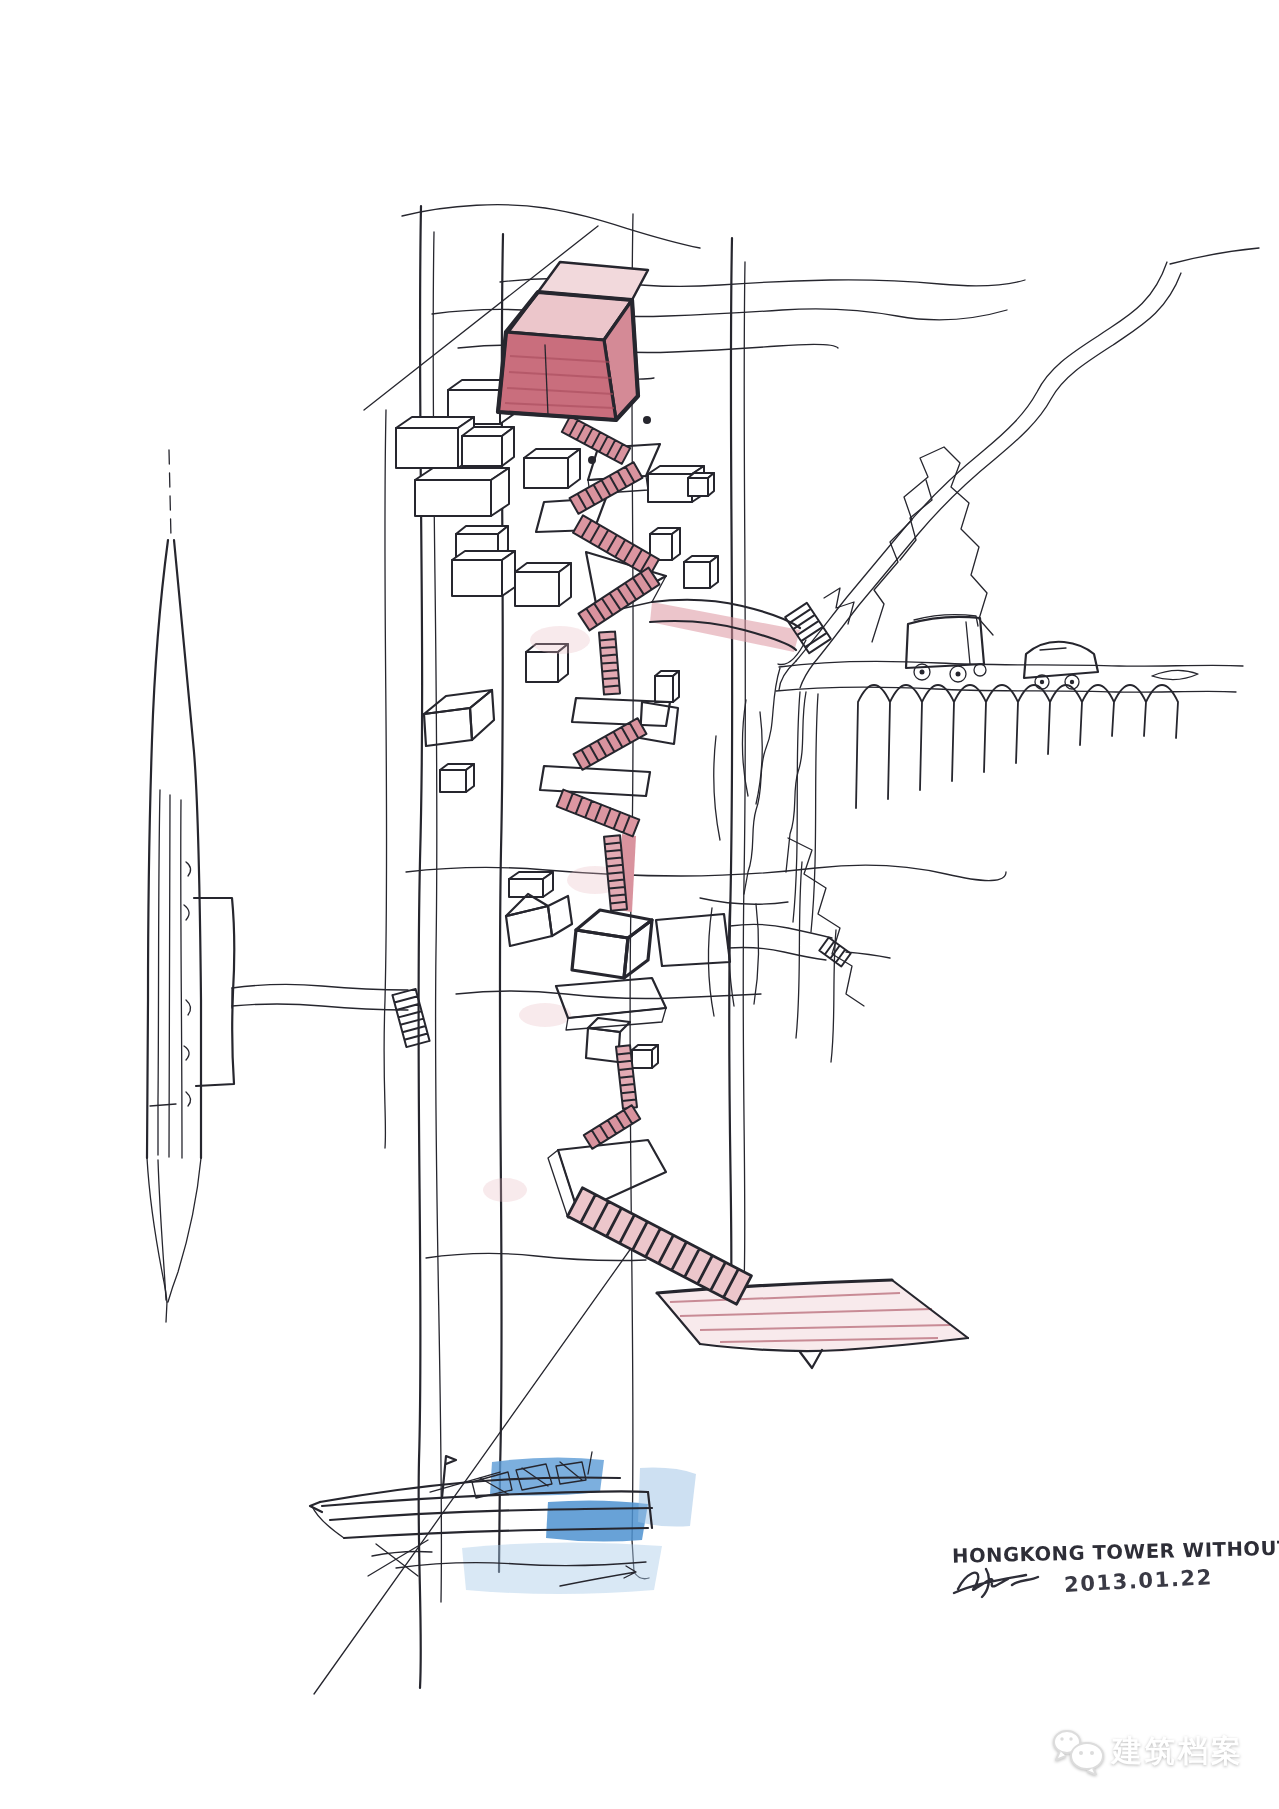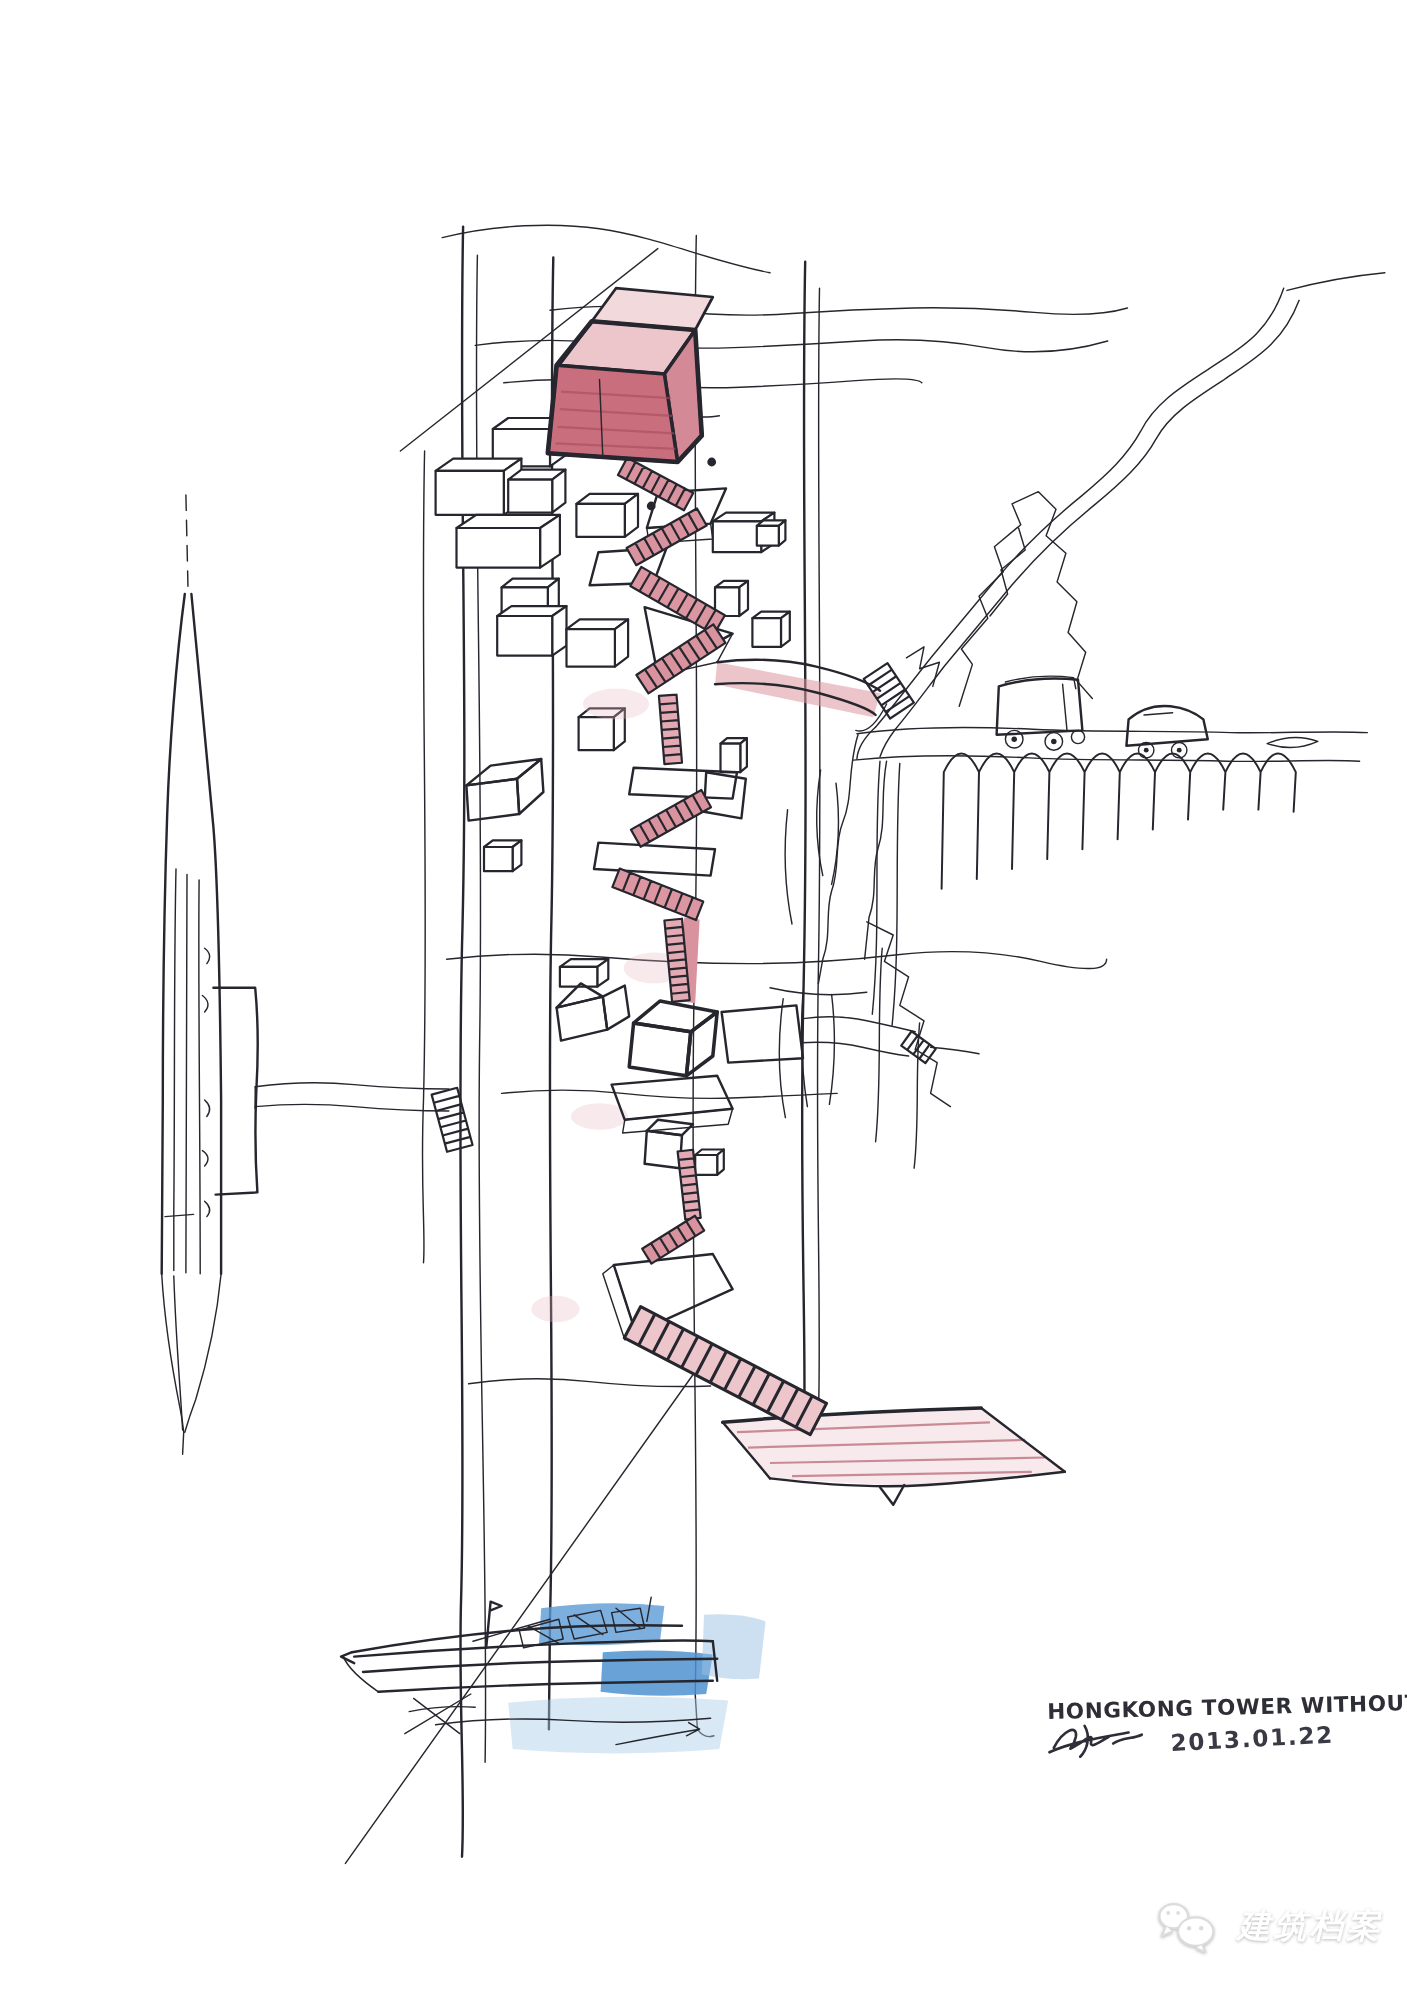--- a/index.html
+++ b/index.html
@@ -19,22 +19,22 @@
   .pinkline{stroke:#a94b5c;stroke-width:2;fill:none;opacity:.6;}
   .smudge{fill:#e8b9c0;opacity:.3;stroke:none;}
   
   .title{position:absolute;left:952px;top:1540px;white-space:nowrap;
          font-size:19.5px;font-weight:700;color:#2e2e37;letter-spacing:.6px;
          transform:rotate(-1.4deg);}
   .sig-row{position:absolute;left:952px;top:1563px;display:flex;align-items:center;gap:12px;}
   .signature-svg{width:100px;height:36px;}
   .date{font-size:21px;font-weight:700;color:#3a3a45;letter-spacing:1.6px;transform:rotate(-3deg);}
   
-  .watermark{position:absolute;left:1050px;top:1727px;display:flex;align-items:center;gap:19px;
-             filter:drop-shadow(0 1.5px 1.5px rgba(0,0,0,.26));font-style:italic;}
+  .watermark{position:absolute;left:1050px;top:1727px;display:flex;align-items:center;gap:6px;
+             filter:drop-shadow(0 1.5px 1.5px rgba(0,0,0,.26));}
   .wtext{font-size:30px;font-weight:700;color:#ffffff;letter-spacing:3px;white-space:nowrap;}
 </style>
 </head>
 <body>
 
 <div class="page">
 
 <svg class="sketch" width="1279" height="1809" viewBox="0 0 1279 1809">
 
   <g>

